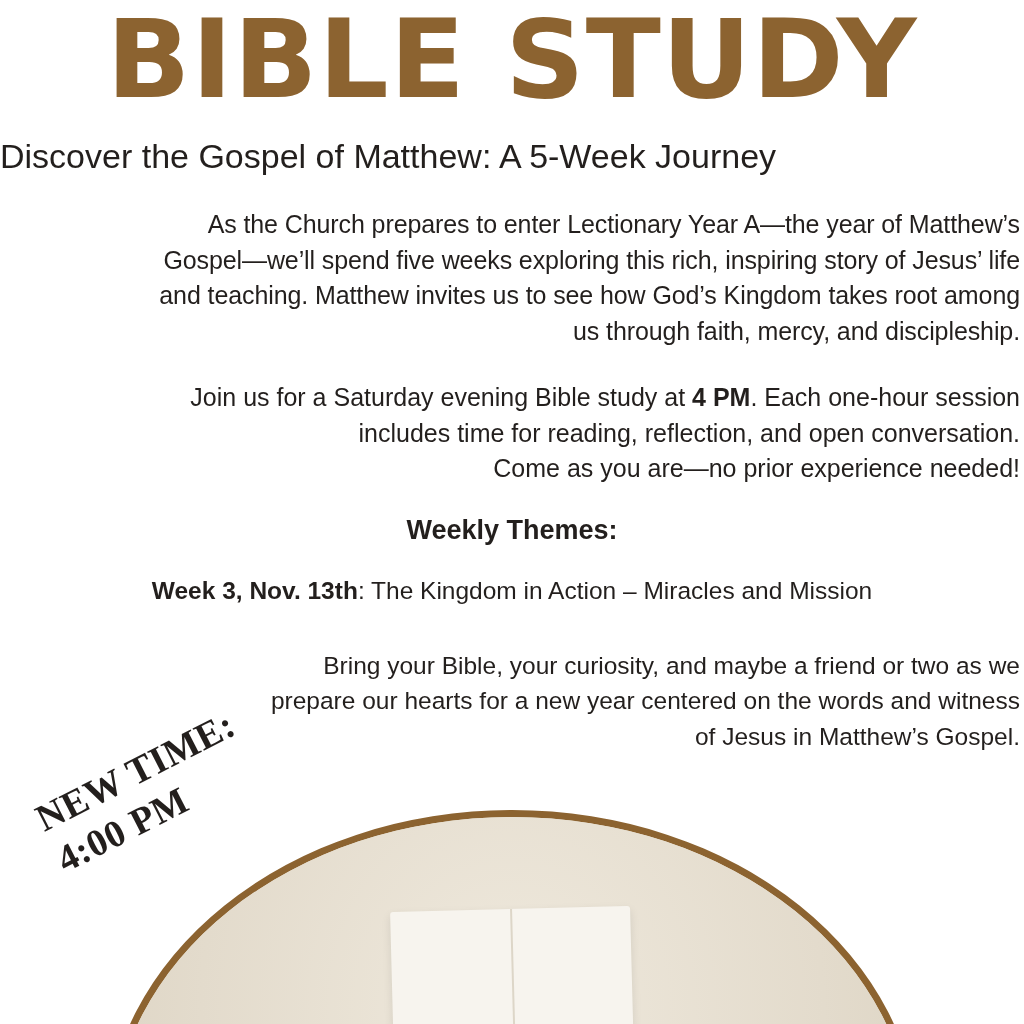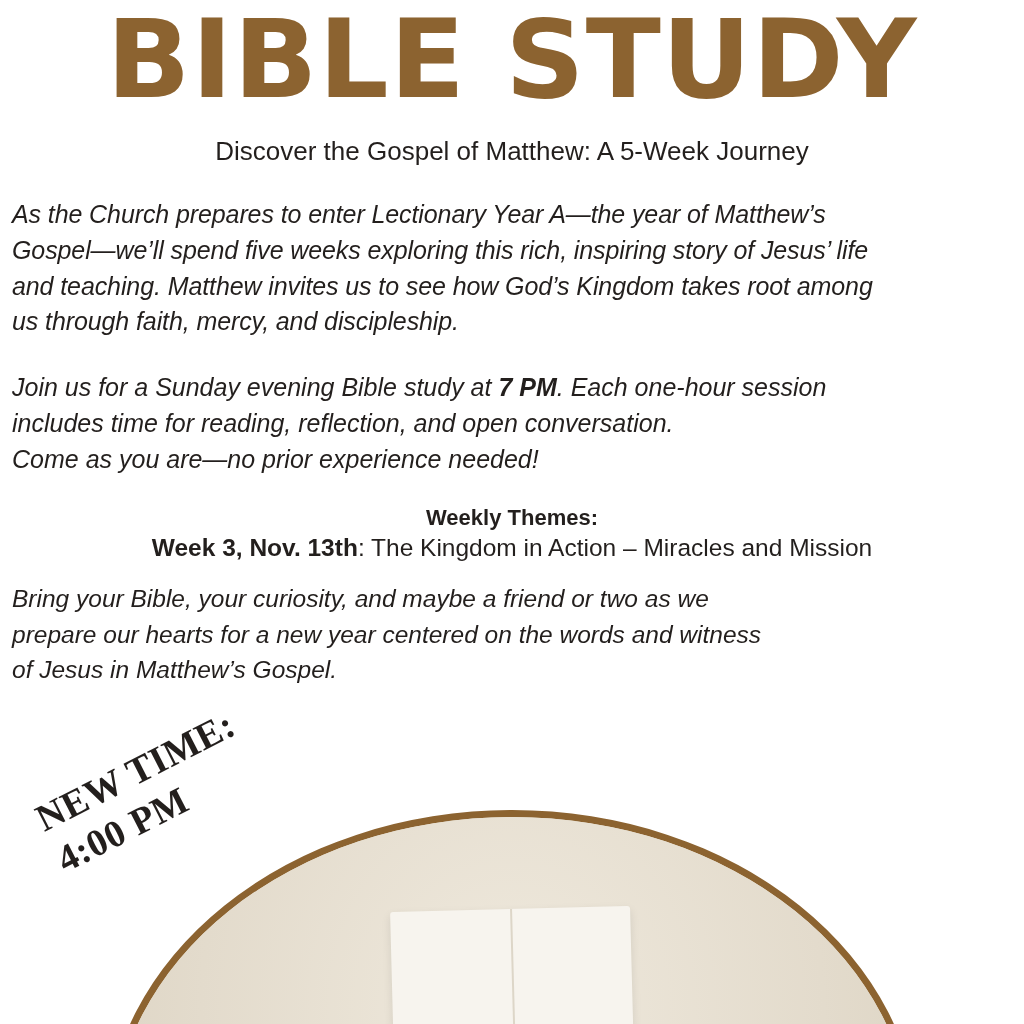--- a/index.html
+++ b/index.html
@@ -31,70 +31,68 @@
     font-size: 108px;
     line-height: 1.0;
     letter-spacing: 1px;
     color: #8c6330;
     margin: 6px 0 0 0;
     transform: scaleX(1.02);
   }
 
   
   .subtitle {
-    text-align: center;
-    font-size: 26px;
+    font-size: 34px;
     line-height: 1.2;
     color: #231f1d;
     margin-top: 22px;
   }
 
   
   .para {
-    text-align: left;
+    text-align: right;
     font-size: 25px;
     line-height: 1.43;
     color: #231f1d;
     margin: 0;
-    padding: 0 12px;
-    font-style: italic;
+    padding: 0 4px;
   }
   .para.p1 {
     margin-top: 30px;
     letter-spacing: -0.1px;
     white-space: pre-line;
   }
   .para.p2 {
     margin-top: 30px;
     white-space: pre-line;
   }
 
   .themes-head {
     text-align: center;
-    font-size: 22px;
+    font-size: 27px;
     font-weight: 700;
     margin-top: 28px;
     color: #231f1d;
   }
 
   .themes-list {
-    margin-top: 0;
+    margin-top: 28px;
     text-align: center;
   }
   .theme-line {
     font-size: 24.5px;
     line-height: 1.37;
     color: #231f1d;
   }
   .theme-line b {
     font-weight: 700;
   }
 
   .para.p3 {
-    margin-top: 16px;
+    margin-top: 40px;
     white-space: pre-line;
     font-size: 24.5px;
     line-height: 1.45;
   }
 
   
   .photo {
     position: absolute;
     left: 50%;
     transform: translateX(-50%);
@@ -156,21 +154,21 @@
 
   <h1 class="title">BIBLE STUDY</h1>
 
   <div class="subtitle">Discover the Gospel of Matthew: A 5-Week Journey</div>
 
   <p class="para p1">As the Church prepares to enter Lectionary Year A—the year of Matthew’s
 Gospel—we’ll spend five weeks exploring this rich, inspiring story of Jesus’ life
 and teaching. Matthew invites us to see how God’s Kingdom takes root among
 us through faith, mercy, and discipleship.</p>
 
-  <p class="para p2"><span>Join us for a Sunday evening Bible study at </span><b>7 PM</b><span>. Each one-hour session
+  <p class="para p2"><span>Join us for a Saturday evening Bible study at </span><b>4 PM</b><span>. Each one-hour session
 includes time for reading, reflection, and open conversation.
 Come as you are—no prior experience needed!</span></p>
 
   <div class="themes-head">Weekly Themes:</div>
 
   <div class="themes-list">
     <div class="theme-line"><b>Week 3, Nov. 13th</b><span>: </span><span>The Kingdom in Action – Miracles and Mission</span></div>
   </div>
 
   <p class="para p3">Bring your Bible, your curiosity, and maybe a friend or two as we

